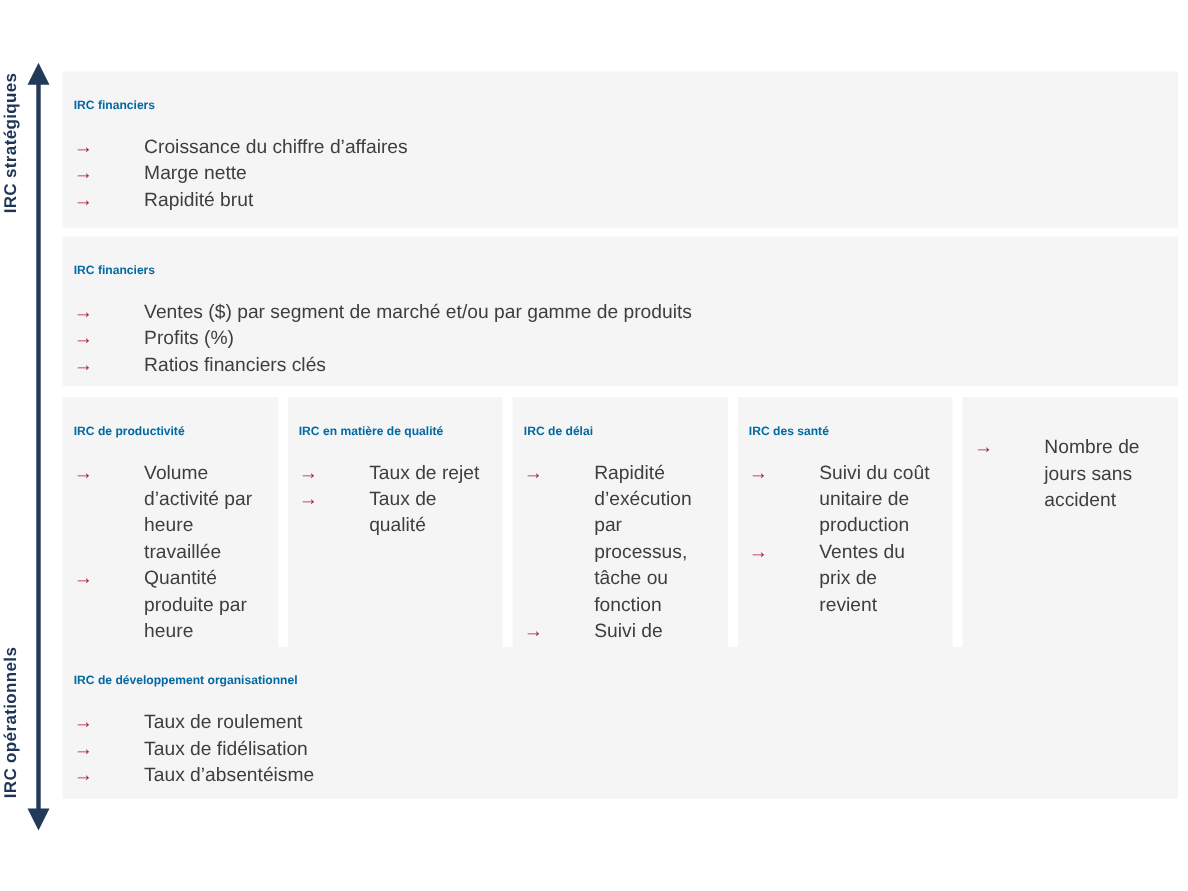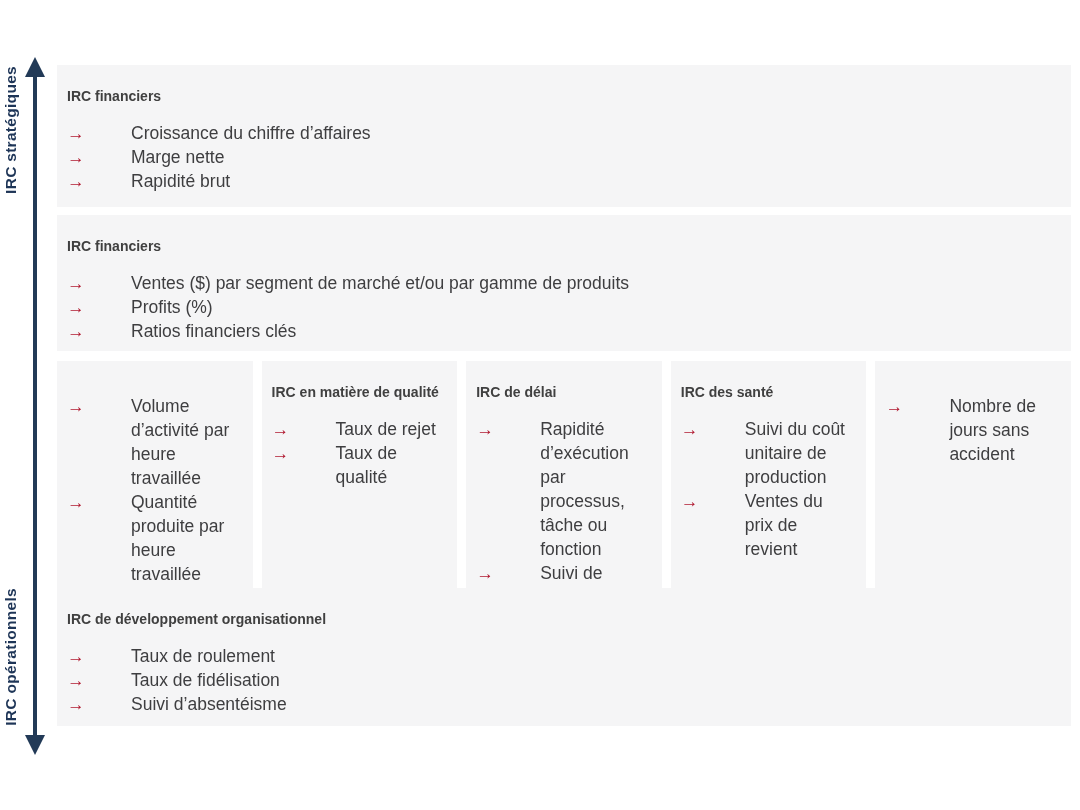--- a/index.html
+++ b/index.html
@@ -55,23 +55,23 @@
     gap: 9px;
   }
   .row3 .panel {
     position: static;
     flex: 1 1 0;
     height: 100%;
   }
 
   .panel-title {
     margin: 0;
-    font-size: 14px;
+    font-size: 11px;
     font-weight: bold;
-    color: #404040;
+    color: #0369a1;
     line-height: 23px;
   }
   .items {
     list-style: none;
     margin: 13px 0 0 0;
     padding: 0;
   }
   .item {
     display: flex;
     align-items: flex-start;
@@ -132,20 +132,21 @@
       <li class="item">
         <span class="arrow">→</span>
         <span class="item-text">Ratios financiers clés</span>
       </li>
     </ul>
   </section>
 
   <div class="row3">
 
     <section class="panel">
+      <h3 class="panel-title">IRC de productivité</h3>
       <ul class="items">
         <li class="item">
           <span class="arrow">→</span>
           <span class="item-text">Volume d’activité par heure travaillée</span>
         </li>
         <li class="item">
           <span class="arrow">→</span>
           <span class="item-text">Quantité produite par heure travaillée</span>
         </li>
       </ul>
@@ -210,18 +211,18 @@
       <li class="item">
         <span class="arrow">→</span>
         <span class="item-text">Taux de roulement</span>
       </li>
       <li class="item">
         <span class="arrow">→</span>
         <span class="item-text">Taux de fidélisation</span>
       </li>
       <li class="item">
         <span class="arrow">→</span>
-        <span class="item-text">Suivi d’absentéisme</span>
+        <span class="item-text">Taux d’absentéisme</span>
       </li>
     </ul>
   </section>
 
 </div>
 
 </body></html>

